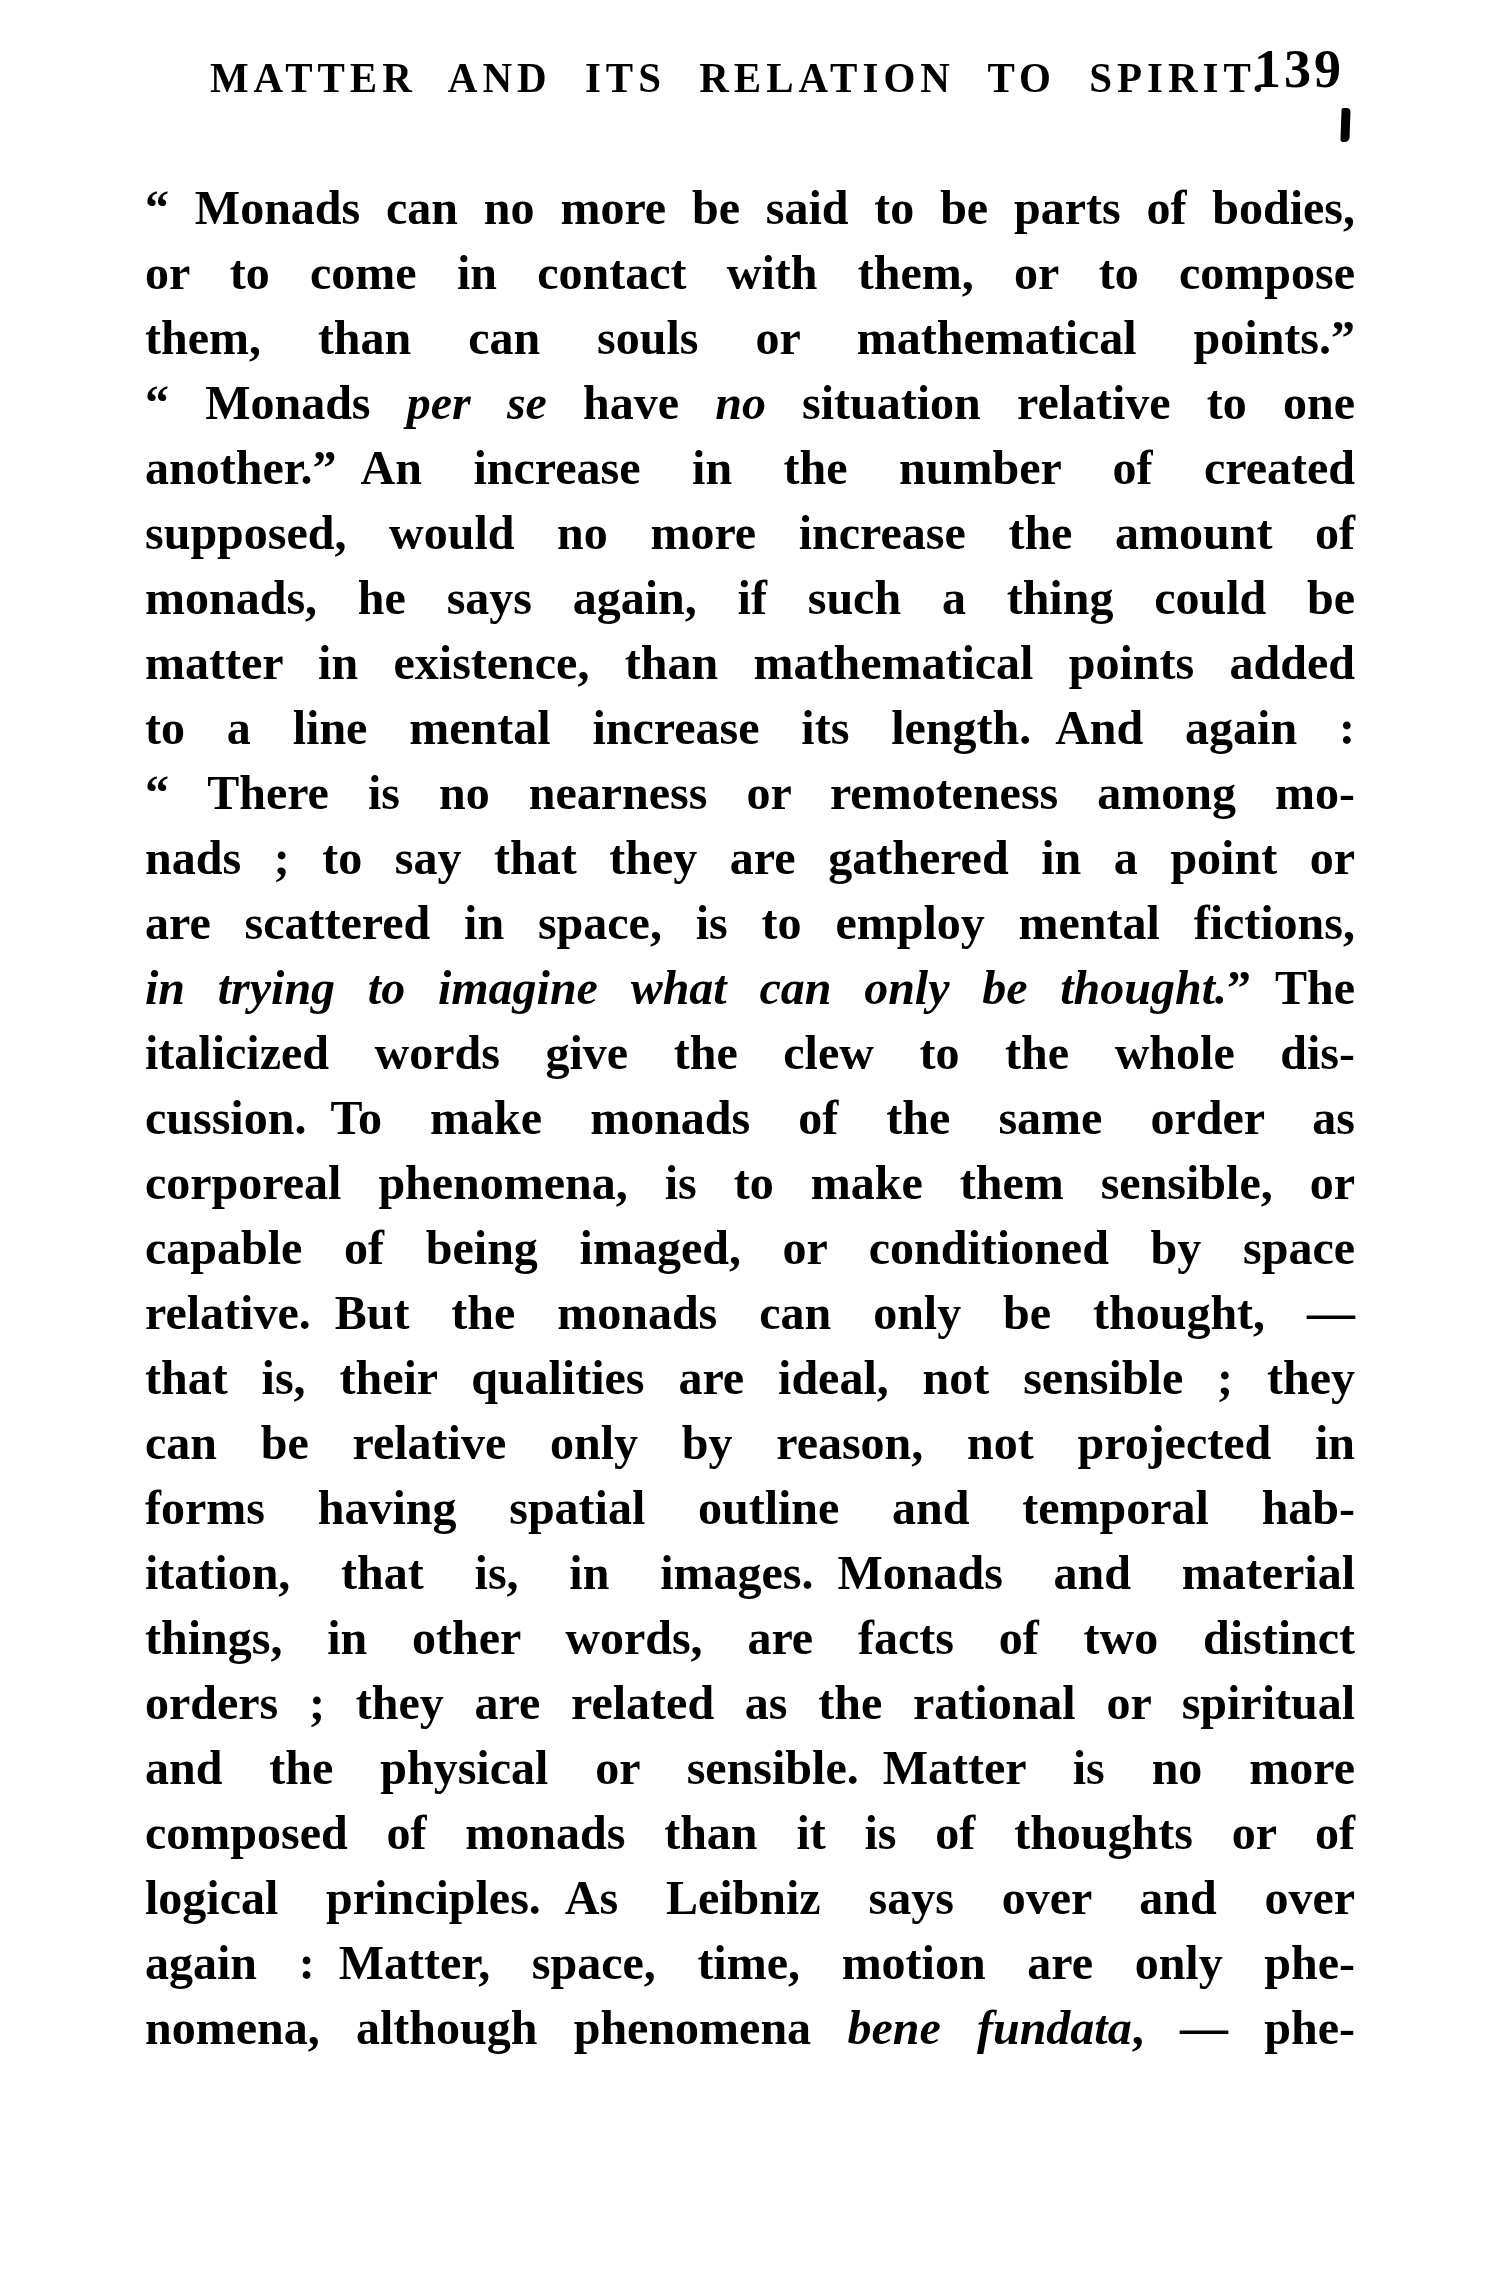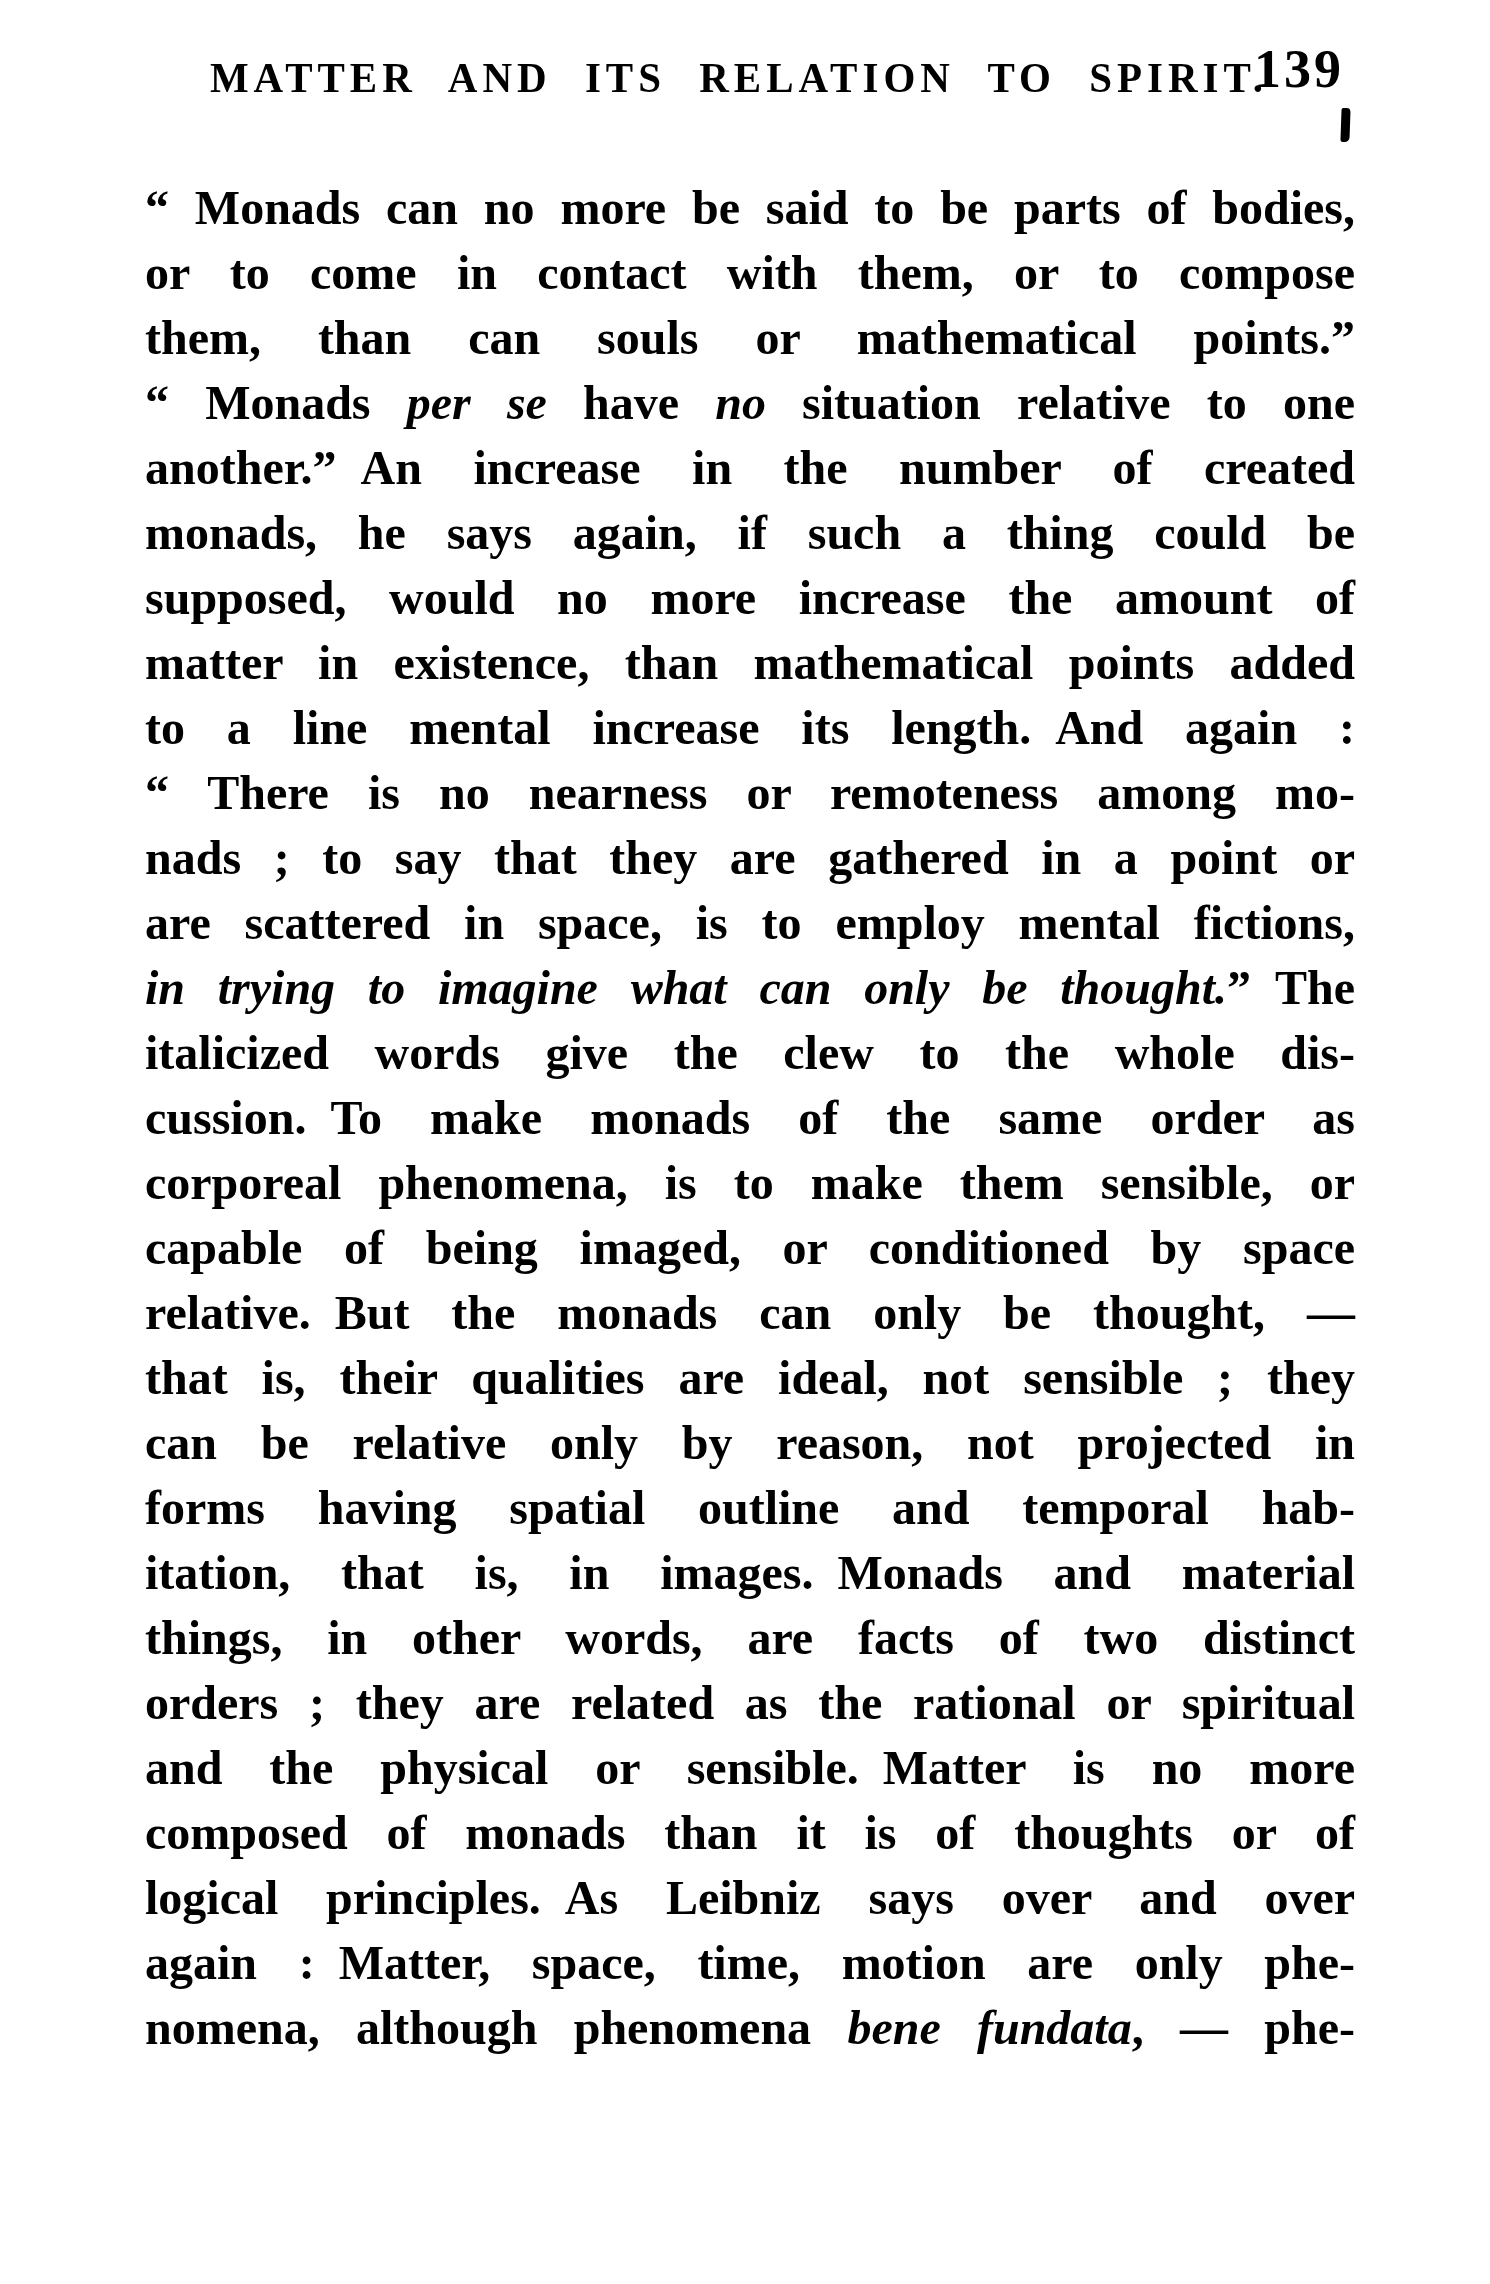--- a/index.html
+++ b/index.html
@@ -85,22 +85,22 @@
   </div>
 
   <div class="ink-mark"></div>
 
   <div class="body-text">
       <div class="line"><span>“ Monads can no more be said to be parts of bodies,</span></div>
       <div class="line"><span>or to come in contact with them, or to compose</span></div>
       <div class="line"><span>them, than can souls or mathematical points.”</span></div>
       <div class="line"><span>“ Monads </span><i>per se</i><span> have </span><i>no</i><span> situation relative to one</span></div>
       <div class="line"><span>another.” An increase in the number of created</span></div>
+      <div class="line"><span>supposed, would no more increase the amount of</span></div>
       <div class="line"><span>monads, he says again, if such a thing could be</span></div>
-      <div class="line"><span>supposed, would no more increase the amount of</span></div>
       <div class="line"><span>matter in existence, than mathematical points added</span></div>
       <div class="line"><span>to a line mental increase its length. And again :</span></div>
       <div class="line"><span>“ There is no nearness or remoteness among mo-</span></div>
       <div class="line"><span>nads ; to say that they are gathered in a point or</span></div>
       <div class="line"><span>are scattered in space, is to employ mental fictions,</span></div>
       <div class="line"><i>in trying to imagine what can only be thought.</i><span>” The</span></div>
       <div class="line"><span>italicized words give the clew to the whole dis-</span></div>
       <div class="line"><span>cussion. To make monads of the same order as</span></div>
       <div class="line"><span>corporeal phenomena, is to make them sensible, or</span></div>
       <div class="line"><span>capable of being imaged, or conditioned by space</span></div>

